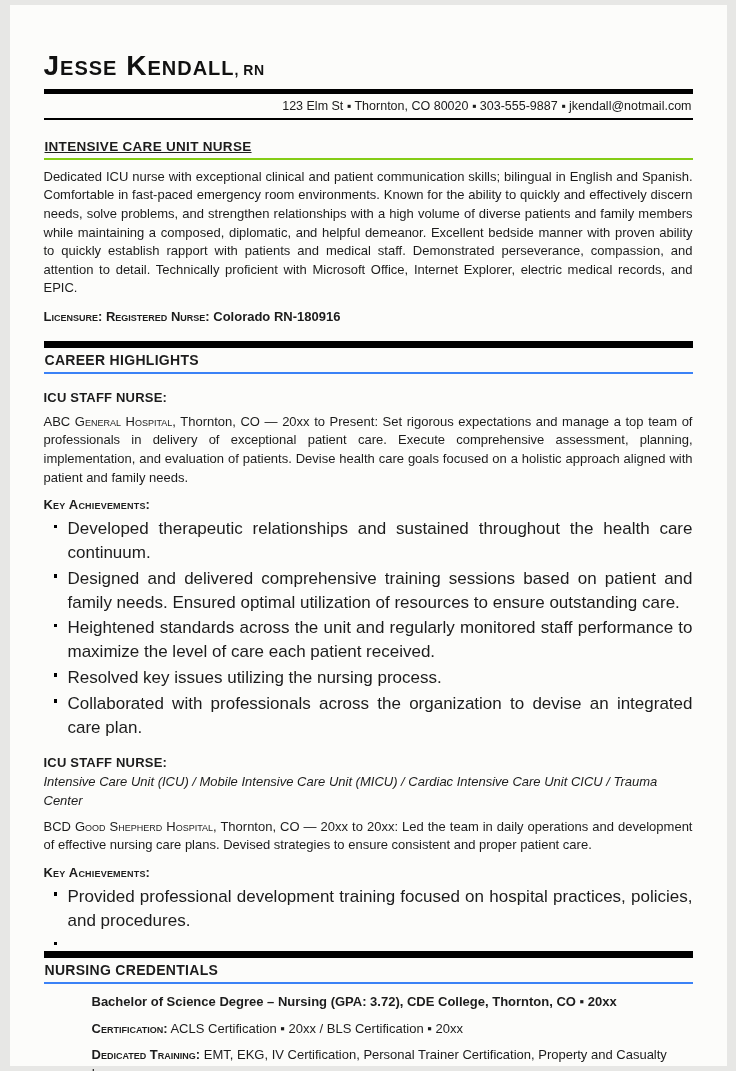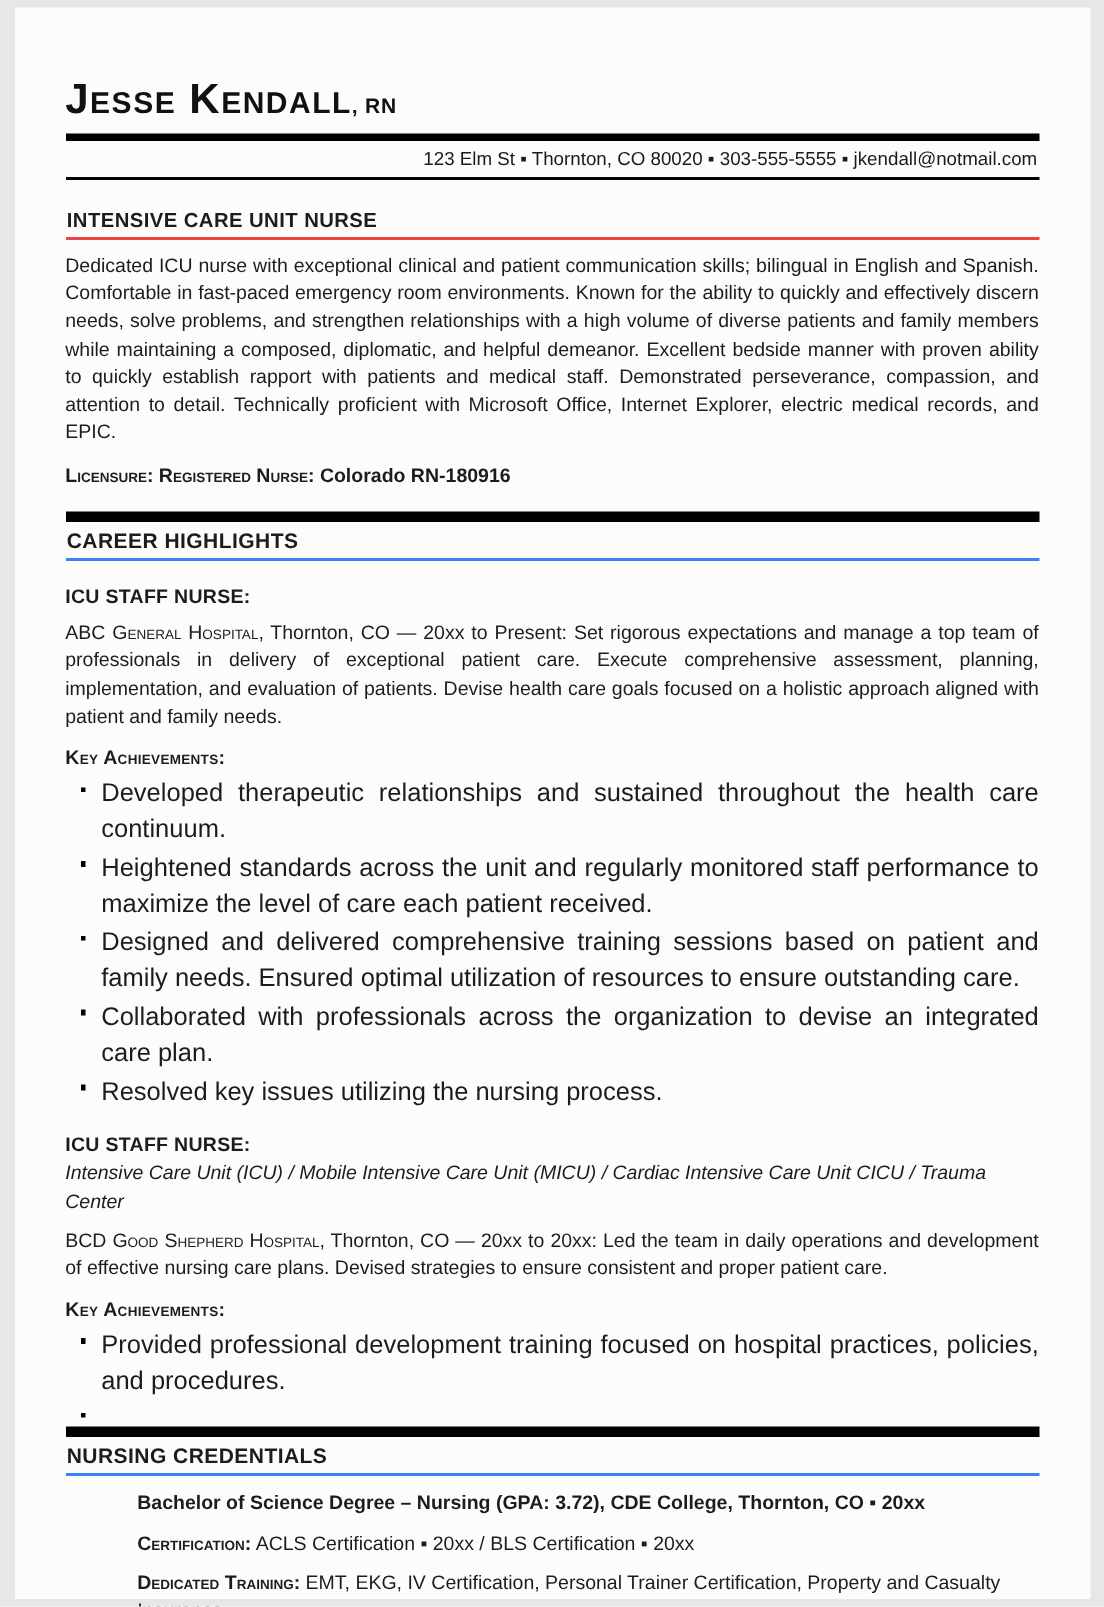--- a/index.html
+++ b/index.html
@@ -40,23 +40,24 @@
     font-size: 12.5px;
     padding: 5px 1px 5px 0;
     color: #1a1a1a;
   }
   .rule-thin { height: 2px; background: #000; }
   
   .role-heading {
     font-size: 13.5px;
     font-weight: bold;
     letter-spacing: 0.3px;
-    border-bottom: 2px solid #ef4444;
+    border-bottom: 2px solid #84cc16;
     padding: 2px 1px 4px 1px;
     margin-top: 17px;
+    text-decoration: underline;
   }
   .section-bar { height: 7px; background: #000; margin-top: 17px; }
   .section-title {
     font-size: 14px;
     font-weight: bold;
     letter-spacing: 0.3px;
     border-bottom: 2px solid #3b82f6;
     padding: 4px 1px 4px 1px;
   }
   
@@ -104,44 +105,44 @@
   .footer-bar { height: 6px; background: #000; margin-top: auto; }
 </style>
 </head>
 <body>
 
 <div class="page">
 
   <header>
     <h1 class="name-line"><span>Jesse Kendall</span><span class="name-suffix">, RN</span></h1>
     <div class="rule-thick"></div>
-    <div class="contact-line">123 Elm St ▪ Thornton, CO 80020 ▪ 303-555-5555 ▪ jkendall@notmail.com</div>
+    <div class="contact-line">123 Elm St ▪ Thornton, CO 80020 ▪ 303-555-9887 ▪ jkendall@notmail.com</div>
     <div class="rule-thin"></div>
   </header>
 
   <section>
     <h2 class="role-heading">INTENSIVE CARE UNIT NURSE</h2>
     <p class="body-par">Dedicated ICU nurse with exceptional clinical and patient communication skills; bilingual in English and Spanish. Comfortable in fast-paced emergency room environments. Known for the ability to quickly and effectively discern needs, solve problems, and strengthen relationships with a high volume of diverse patients and family members while maintaining a composed, diplomatic, and helpful demeanor. Excellent bedside manner with proven ability to quickly establish rapport with patients and medical staff. Demonstrated perseverance, compassion, and attention to detail. Technically proficient with Microsoft Office, Internet Explorer, electric medical records, and EPIC.</p>
     <p class="licensure-line"><span class="sc">Licensure: Registered Nurse:</span> <span>Colorado RN-180916</span></p>
   </section>
 
   <section>
     <div class="section-bar"></div>
     <h2 class="section-title">CAREER HIGHLIGHTS</h2>
 
     <div>
       <h3 class="job-title">ICU STAFF NURSE:</h3>
       <p class="body-par"><span class="sc">ABC General Hospital</span><span>, Thornton, CO — 20xx to Present:</span> <span>Set rigorous expectations and manage a top team of professionals in delivery of exceptional patient care. Execute comprehensive assessment, planning, implementation, and evaluation of patients. Devise health care goals focused on a holistic approach aligned with patient and family needs.</span></p>
       <h4 class="key-ach-label">Key Achievements:</h4>
       <ul class="achievements">
         <li><span class="bullet-sq"></span><span>Developed therapeutic relationships and sustained throughout the health care continuum.</span></li>
+        <li><span class="bullet-sq"></span><span>Designed and delivered comprehensive training sessions based on patient and family needs. Ensured optimal utilization of resources to ensure outstanding care.</span></li>
         <li><span class="bullet-sq"></span><span>Heightened standards across the unit and regularly monitored staff performance to maximize the level of care each patient received.</span></li>
-        <li><span class="bullet-sq"></span><span>Designed and delivered comprehensive training sessions based on patient and family needs. Ensured optimal utilization of resources to ensure outstanding care.</span></li>
+        <li><span class="bullet-sq"></span><span>Resolved key issues utilizing the nursing process.</span></li>
         <li><span class="bullet-sq"></span><span>Collaborated with professionals across the organization to devise an integrated care plan.</span></li>
-        <li><span class="bullet-sq"></span><span>Resolved key issues utilizing the nursing process.</span></li>
       </ul>
     </div>
 
     <div>
       <h3 class="job-title">ICU STAFF NURSE:</h3>
       <p class="job-subtitle">Intensive Care Unit (ICU) / Mobile Intensive Care Unit (MICU) / Cardiac Intensive Care Unit CICU / Trauma Center</p>
       <p class="body-par"><span class="sc">BCD Good Shepherd Hospital</span><span>, Thornton, CO — 20xx to 20xx:</span> <span>Led the team in daily operations and development of effective nursing care plans. Devised strategies to ensure consistent and proper patient care.</span></p>
       <h4 class="key-ach-label">Key Achievements:</h4>
       <ul class="achievements">
         <li><span class="bullet-sq"></span><span>Provided professional development training focused on hospital practices, policies, and procedures.</span></li>

